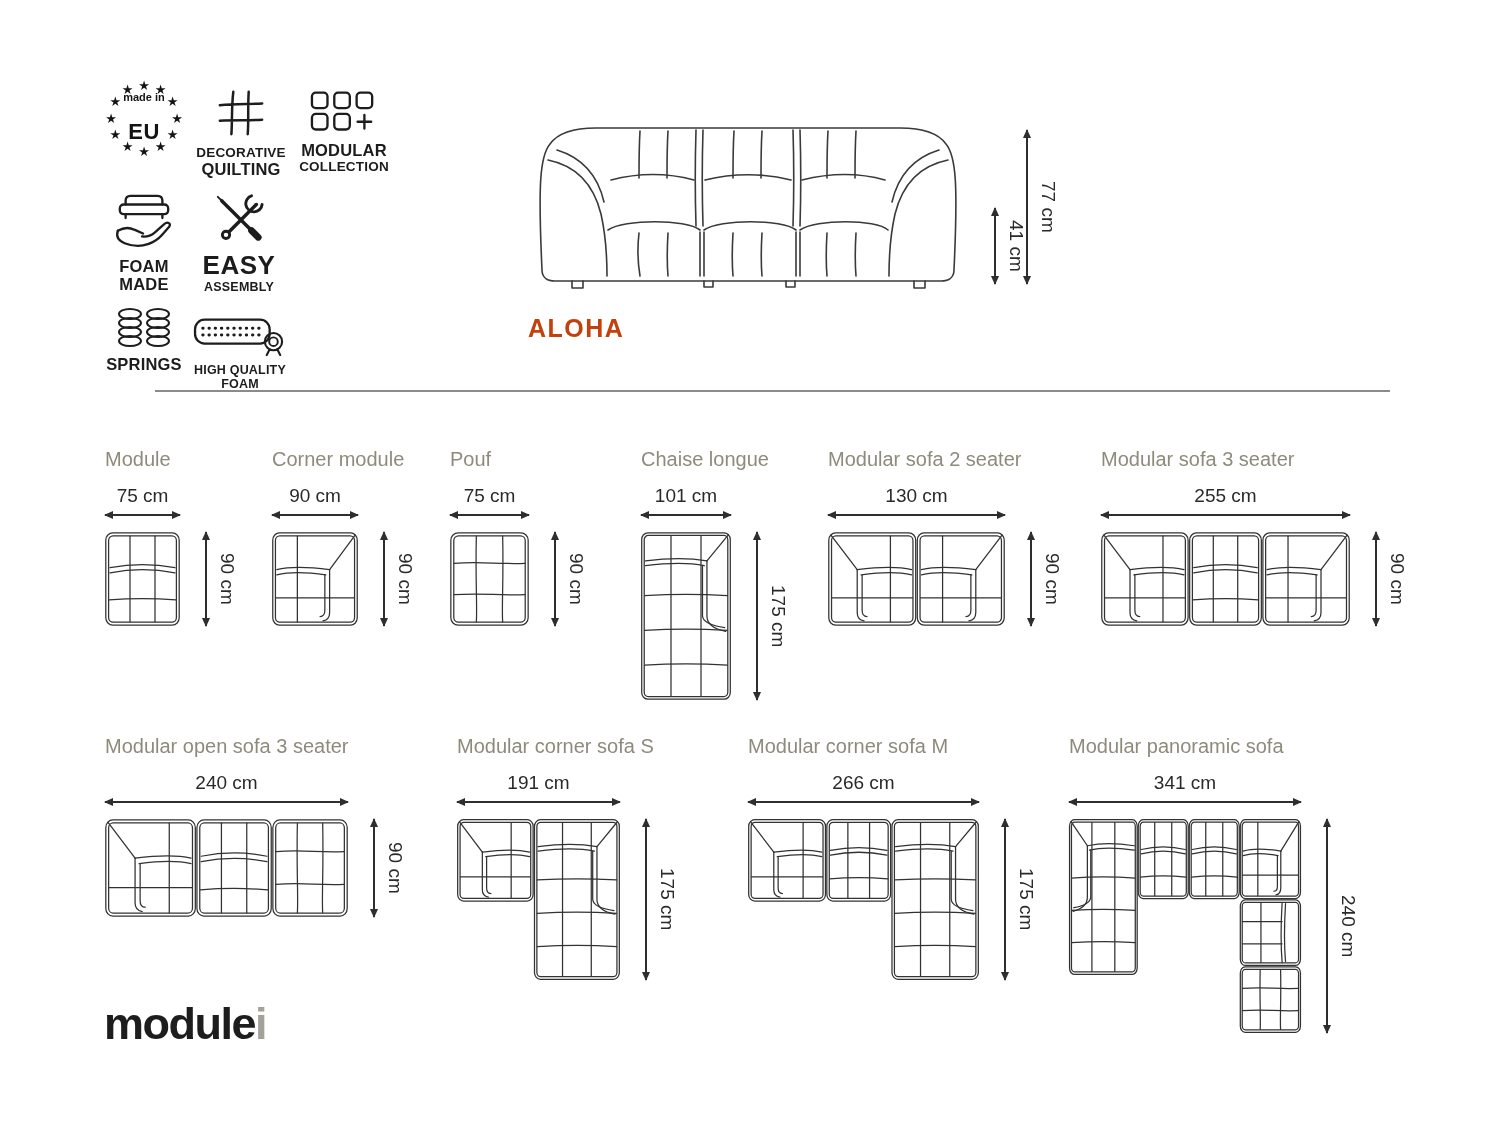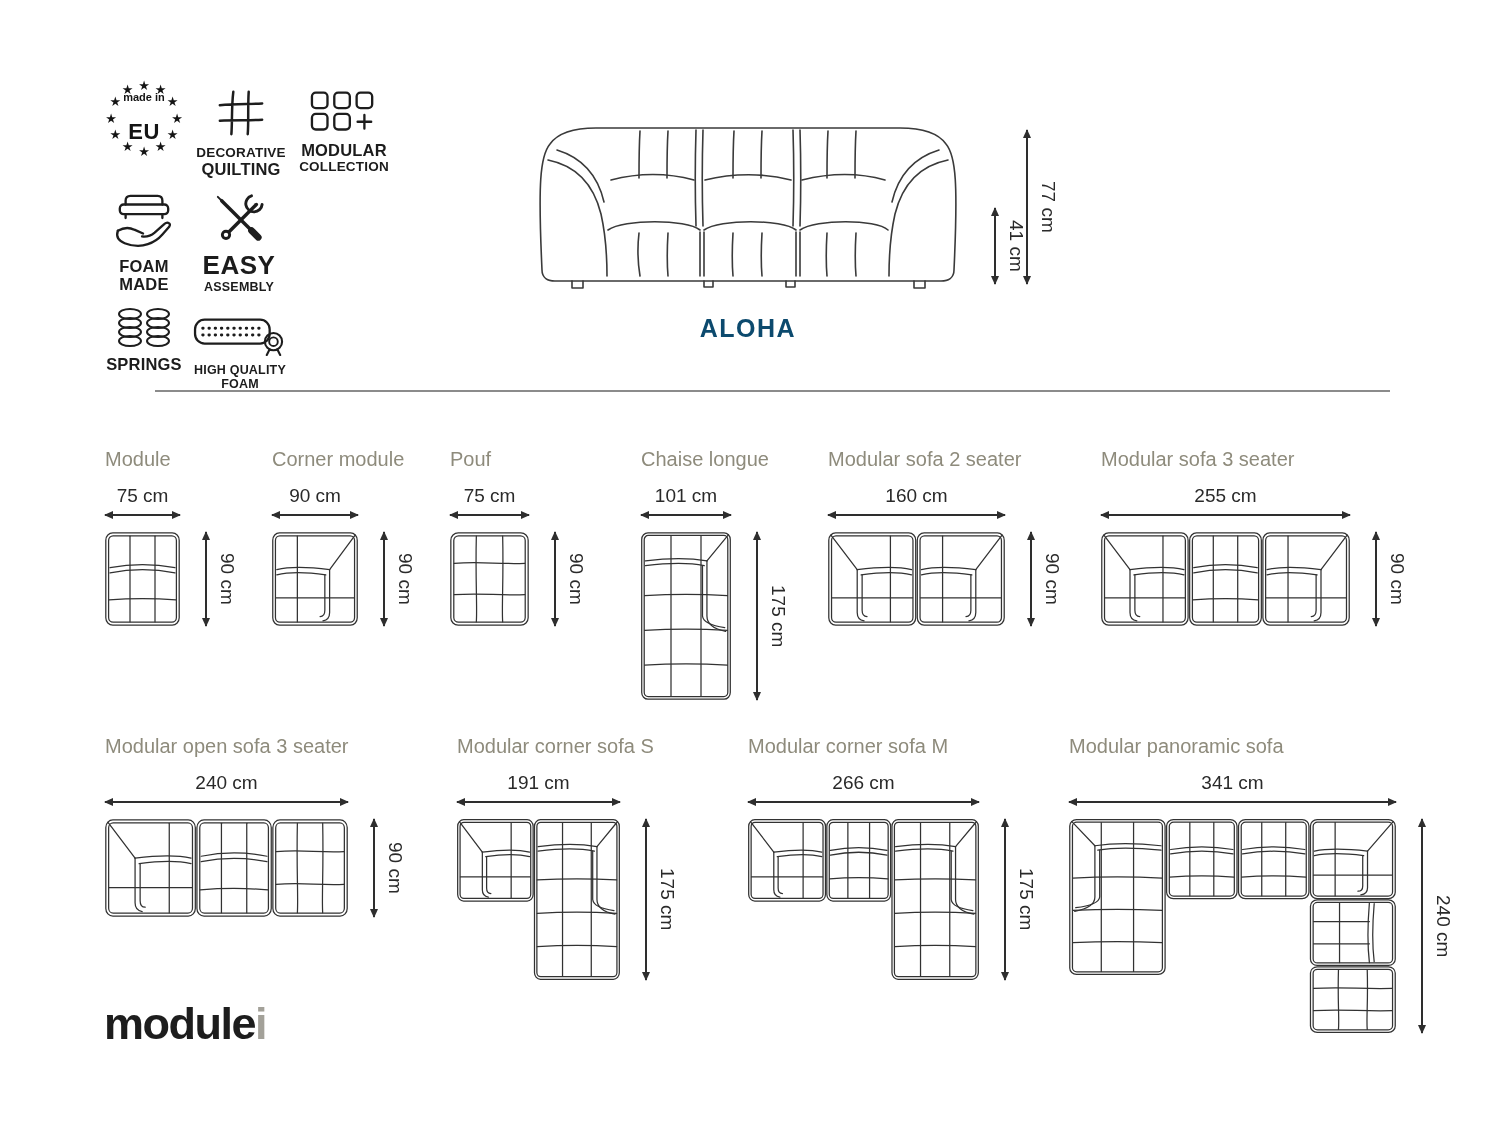--- a/index.html
+++ b/index.html
@@ -19,22 +19,22 @@
   .star-ring{ position:relative; width:80px; height:80px; }
   .star-ring .st{ position:absolute; left:50%; top:50%; font-size:13px; color:#141414; }
   .eu-text{ position:absolute; inset:0; display:flex; flex-direction:column; align-items:center; justify-content:center; gap:16px; }
   .eu-small{ font-size:11px; font-weight:700; color:#141414; }
   .eu-big{ font-size:22px; font-weight:700; letter-spacing:.5px; color:#141414; }
   .icon-stroke{ fill:none; stroke:#1d1d1d; stroke-linecap:round; stroke-linejoin:round; }
 
   
   .hero-sofa{ position:absolute; left:528px; top:112px; }
   .hero-sofa path{ fill:none; stroke:#3a3a3a; stroke-width:1.6; stroke-linecap:round; stroke-linejoin:round; }
-  .hero-name{ position:absolute; left:528px; top:314px; width:440px; text-align:center;
-              font-size:25px; font-weight:700; letter-spacing:1.5px; color:#0c4a6e; }
+  .hero-name{ position:absolute; left:528px; top:314px; width:440px; text-align:left;
+              font-size:25px; font-weight:700; letter-spacing:1.5px; color:#c2410c; }
   .divider{ position:absolute; left:155px; top:390px; width:1235px; height:2px; background:#8b8b8b; }
 
   
   .harrow{ position:relative; height:2px; background:#2e2e2e; margin-top:8px; }
   .harrow::before{ content:""; position:absolute; left:-1px; top:-3.5px;
     border-top:4.5px solid transparent; border-bottom:4.5px solid transparent; border-right:9px solid #2e2e2e; }
   .harrow::after{ content:""; position:absolute; right:-1px; top:-3.5px;
     border-top:4.5px solid transparent; border-bottom:4.5px solid transparent; border-left:9px solid #2e2e2e; }
   .dim-v{ position:absolute; display:flex; gap:9px; }
   .varrow{ position:relative; width:2px; background:#2e2e2e; flex:0 0 2px; }
@@ -288,21 +288,21 @@
       <div class="dim-v" style="height:168px">
         <div class="varrow"></div>
         <div class="vlabel">175 cm</div>
       </div>
     </div>
   </div>
 
   <div class="cell" style="left:828px;top:448px">
     <div class="cell-title">Modular sofa 2 seater</div>
     <div class="plan-wrap" style="width:177px">
-      <div class="dim-w">160 cm</div>
+      <div class="dim-w">130 cm</div>
       <div class="harrow"></div>
       <svg class="plan" style="height:94px" viewBox="0 0 180 90" preserveAspectRatio="none">
           <path d="M7.8,0.8 h74.4 a7,7 0 0 1 7,7 v74.4 a7,7 0 0 1 -7,7 h-74.4 a7,7 0 0 1 -7,-7 v-74.4 a7,7 0 0 1 7,-7 Z" vector-effect="non-scaling-stroke"></path>
           <path d="M8.1,3.6 h73.8 a4.5,4.5 0 0 1 4.5,4.5 v73.8 a4.5,4.5 0 0 1 -4.5,4.5 h-73.8 a4.5,4.5 0 0 1 -4.5,-4.5 v-73.8 a4.5,4.5 0 0 1 4.5,-4.5 Z" vector-effect="non-scaling-stroke"></path>
           <path d="M3,3 L29.700000000000003,36" vector-effect="non-scaling-stroke"></path>
           <path d="M29.700000000000003,36 C54,33 72,33 85,36" vector-effect="non-scaling-stroke"></path>
           <path d="M33.7,41 C55.8,38 72,38 85,41" vector-effect="non-scaling-stroke"></path>
           <path d="M29.700000000000003,36 L29.700000000000003,77 Q29.700000000000003,84 36.7,85" vector-effect="non-scaling-stroke"></path>
           <path d="M34.7,41 L34.7,75 Q34.7,81 39.7,81" vector-effect="non-scaling-stroke"></path>
           <path d="M63.468,4 L63.468,86" vector-effect="non-scaling-stroke"></path>
@@ -471,21 +471,21 @@
         </svg>
       <div class="dim-v" style="height:161px">
         <div class="varrow"></div>
         <div class="vlabel">175 cm</div>
       </div>
     </div>
   </div>
 
   <div class="cell" style="left:1069px;top:735px">
     <div class="cell-title">Modular panoramic sofa</div>
-    <div class="plan-wrap" style="width:327px">
+    <div class="plan-wrap" style="width:232px">
       <div class="dim-w">341 cm</div>
       <div class="harrow"></div>
       <svg class="plan" style="height:214px" viewBox="0 0 341 240" preserveAspectRatio="none">
           <path d="M7.8,0.8 h85.4 a7,7 0 0 1 7,7 v159.4 a7,7 0 0 1 -7,7 h-85.4 a7,7 0 0 1 -7,-7 v-159.4 a7,7 0 0 1 7,-7 Z" vector-effect="non-scaling-stroke"></path>
           <path d="M8.1,3.6 h84.8 a4.5,4.5 0 0 1 4.5,4.5 v158.8 a4.5,4.5 0 0 1 -4.5,4.5 h-84.8 a4.5,4.5 0 0 1 -4.5,-4.5 v-158.8 a4.5,4.5 0 0 1 4.5,-4.5 Z" vector-effect="non-scaling-stroke"></path>
           <path d="M3,3 L27,30" vector-effect="non-scaling-stroke"></path>
           <path d="M96,30 C70.7,27 45.449999999999996,27 27,30" vector-effect="non-scaling-stroke"></path>
           <path d="M96,35 C70.7,32 45.449999999999996,32 30,35" vector-effect="non-scaling-stroke"></path>
           <path d="M27,30 L27,87.5 Q27,99.5 6,103.5" vector-effect="non-scaling-stroke"></path>
           <path d="M32,35 L32,87.5 Q31,96.5 7,99.5" vector-effect="non-scaling-stroke"></path>

